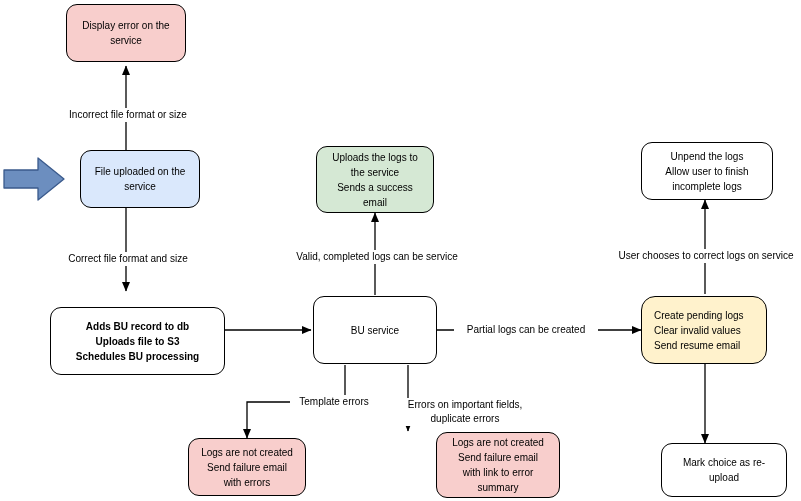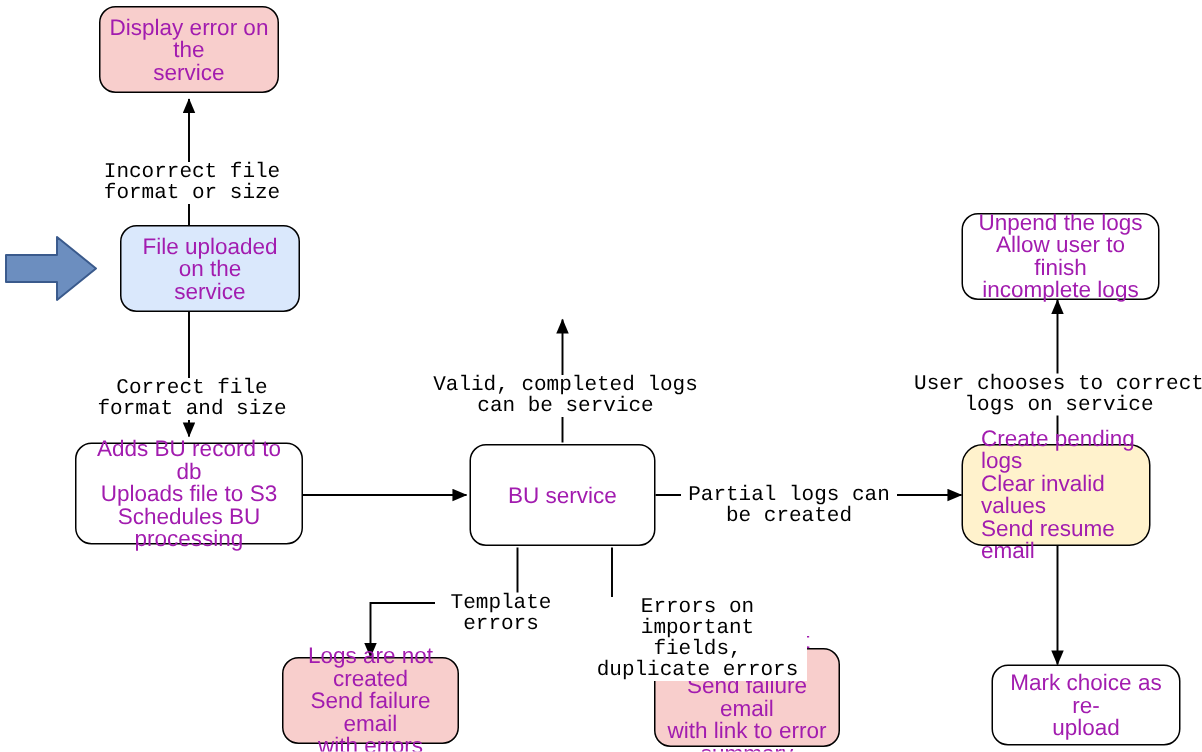--- a/index.html
+++ b/index.html
@@ -14,36 +14,35 @@
   svg.edges{position:absolute;left:0;top:0;width:801px;height:501px;overflow:visible;}
   .node{
     position:absolute;
     box-sizing:border-box;
     border:1.4px solid #000;
     border-radius:11px;
     display:flex;
     align-items:center;
     justify-content:center;
     text-align:center;
-    font-size:15px;
+    font-size:10px;
     line-height:15px;
-    color:#a21caf;
+    color:#000000;
     white-space:pre-line;
     padding:20px 6px;
   }
   .edge-label{
     position:absolute;
-    font-size:14px;
+    font-size:10px;
     line-height:14px;
     color:#000;
     background:#ffffff;
     white-space:pre-line;
     text-align:center;
     padding:0 2px;
-    font-family:Liberation Mono, monospace;
   }
   .lbl-left{text-align:left;border-radius:14px;}
 </style>
 </head>
 <body>
 
 <div id="canvas">
 
   <svg class="edges" viewBox="0 0 801 501" xmlns="http://www.w3.org/2000/svg">
     <defs>
@@ -74,24 +73,28 @@
       <path d="M 4 170 L 38 170 L 38 158 L 64 179 L 38 200 L 38 188 L 4 188 Z" fill="#6c8ebf" stroke="#3a5a8c" stroke-width="1.3" stroke-linejoin="round"></path>
     </g>
   </svg>
 
   <div class="node" style="left:66px;top:4px;width:120px;height:58px;background:#f8cecc;">Display error on the
 service</div>
 
   <div class="node" style="left:80px;top:150px;width:120px;height:58px;background:#dae8fc;">File uploaded on the
 service</div>
 
-  <div class="node" style="left:50px;top:295px;width:152px;height:68px;background:#ffffff;">Adds BU record to db
+  <div class="node" style="left:50px;top:307px;width:175px;height:68px;background:#ffffff;font-weight:bold;">Adds BU record to db
 Uploads file to S3
 Schedules BU processing</div>
 
+  <div class="node" style="left:316px;top:146px;width:118px;height:67px;background:#d5e8d4;">Uploads the logs to
+the service
+Sends a success
+email</div>
 
   <div class="node" style="left:313px;top:296px;width:124px;height:68px;background:#ffffff;">BU service</div>
 
   <div class="node" style="left:188px;top:438px;width:118px;height:58px;background:#f8cecc;">Logs are not created
 Send failure email
 with errors</div>
 
   <div class="node" style="left:436px;top:432px;width:124px;height:66px;background:#f8cecc;">Logs are not created
 Send failure email
 with link to error

